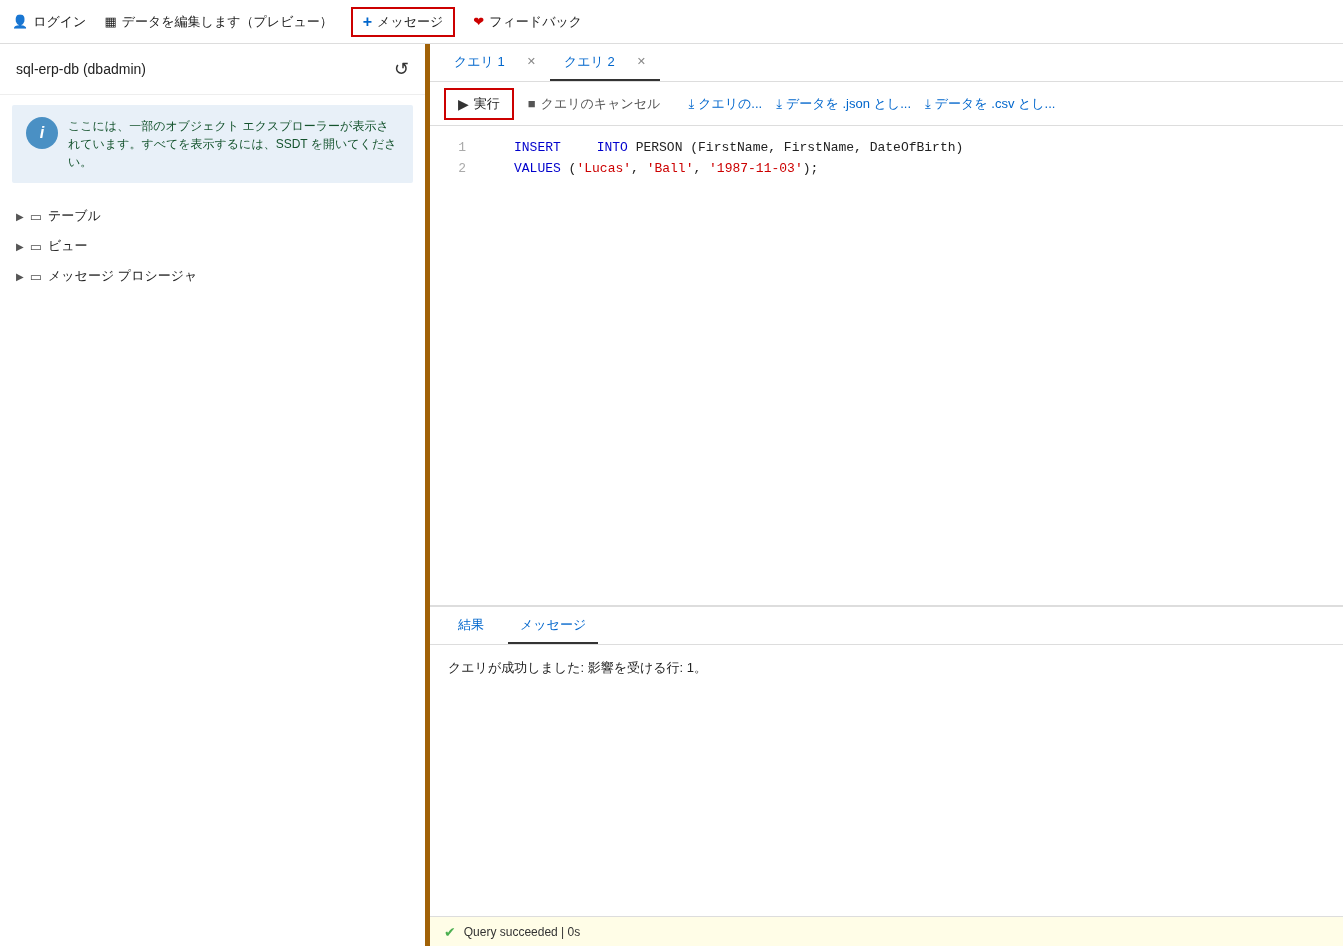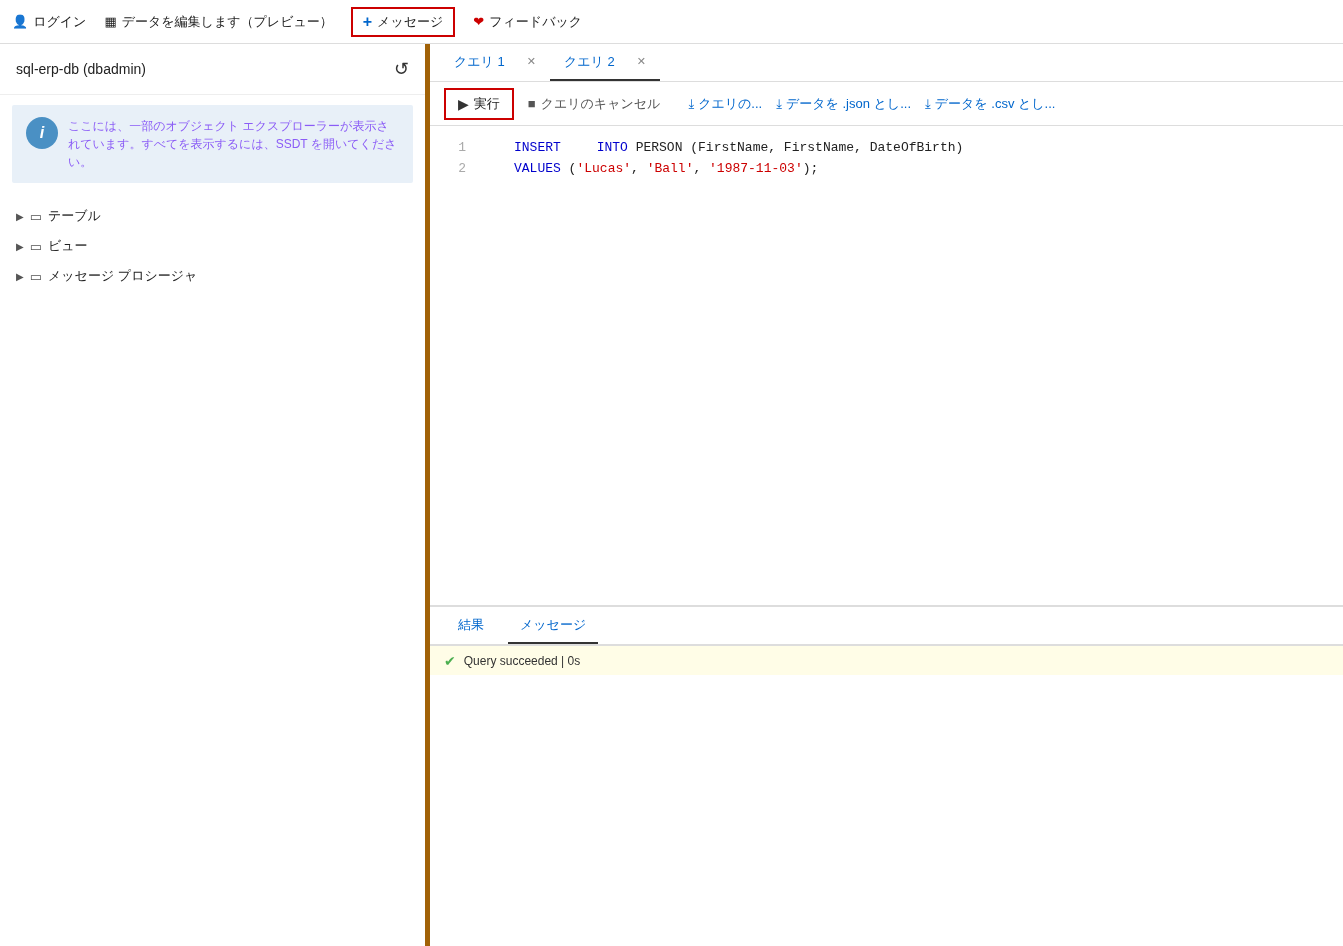--- a/index.html
+++ b/index.html
@@ -22,21 +22,21 @@
     
     .main-layout { display: flex; flex: 1; overflow: hidden; }
 
     
     .sidebar { width: 430px; border-right: 5px solid #a16207; display: flex; flex-direction: column; padding: 0; overflow: hidden; }
     .sidebar-header { padding: 14px 16px; display: flex; align-items: center; justify-content: space-between; border-bottom: 1px solid #eee; }
     .sidebar-title { font-size: 14px; font-weight: 400; }
     .refresh-icon { cursor: pointer; font-size: 18px; color: #333; }
     .info-box { display: flex; align-items: flex-start; gap: 10px; padding: 12px 14px; background: #e8f0f8; margin: 10px 12px; border-radius: 2px; }
     .info-icon-circle { width: 32px; height: 32px; border-radius: 50%; background: #4a90c4; color: #fff; display: flex; align-items: center; justify-content: center; font-style: italic; font-weight: bold; font-size: 16px; flex-shrink: 0; }
-    .info-text { font-size: 12px; line-height: 1.5; color: #8b5cf6; }
+    .info-text { font-size: 12px; line-height: 1.5; color: #14532d; }
     .tree-section { padding: 8px 0; }
     .tree-item { display: flex; align-items: center; gap: 6px; padding: 6px 16px; cursor: pointer; font-size: 13px; }
     .tree-arrow { font-size: 10px; color: #555; }
     .tree-icon { font-size: 13px; color: #555; }
 
     
     .right-panel { flex: 1; display: flex; flex-direction: column; overflow: hidden; }
 
     
     .query-tabs { display: flex; align-items: center; border-bottom: 1px solid #ddd; padding: 0 10px; background: #fff; height: 38px; }
@@ -180,20 +180,23 @@
             <span class="code-content"><span class="kw">VALUES</span><span> (</span><span class="str">'Lucas'</span><span>, </span><span class="str">'Ball'</span><span>, </span><span class="str">'1987-11-03'</span><span>);</span></span>
           </div>
         </div>
     </div>
 
     <div class="result-panel">
       <div class="result-tabs">
         <div class="result-tab">結果</div>
         <div class="result-tab active">メッセージ</div>
       </div>
+      <div class="result-content">
+        <div class="result-message">クエリが成功しました: 影響を受ける行: 1。</div>
+      </div>
 
       <div class="status-bar">
         <span class="status-success-icon">✔</span>
         <span>Query succeeded | 0s</span>
       </div>
     </div>
 
   </div>
 </div>
 

